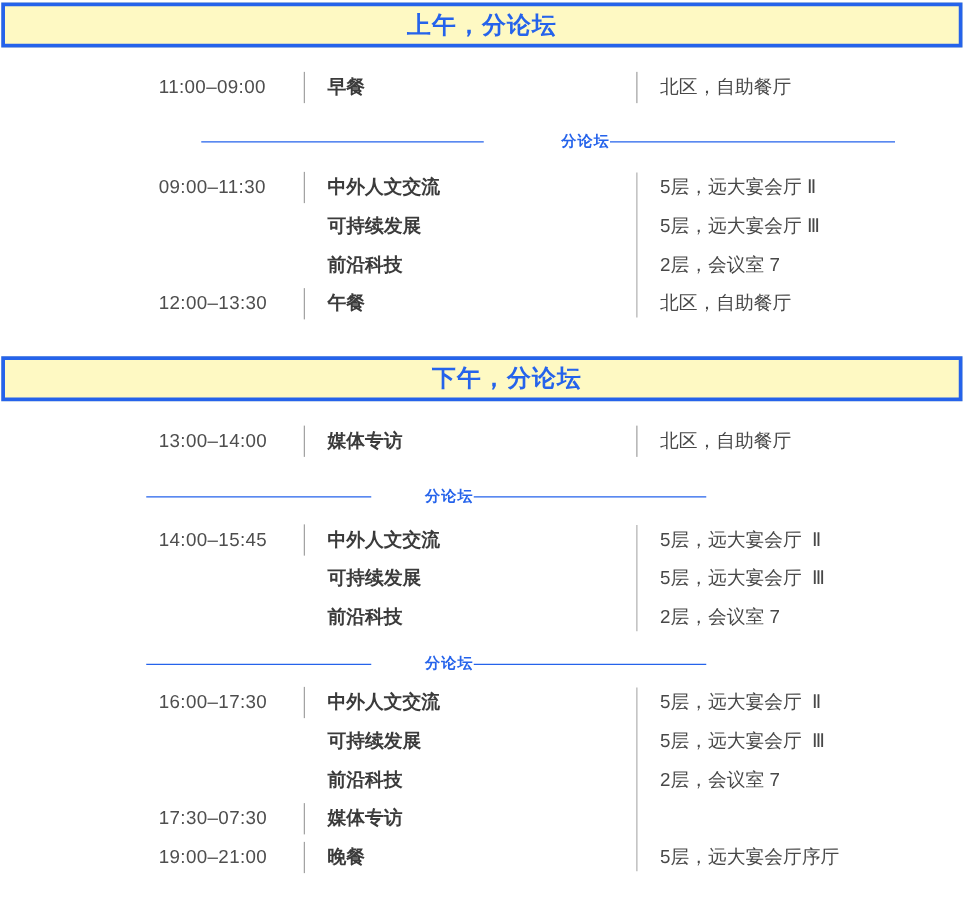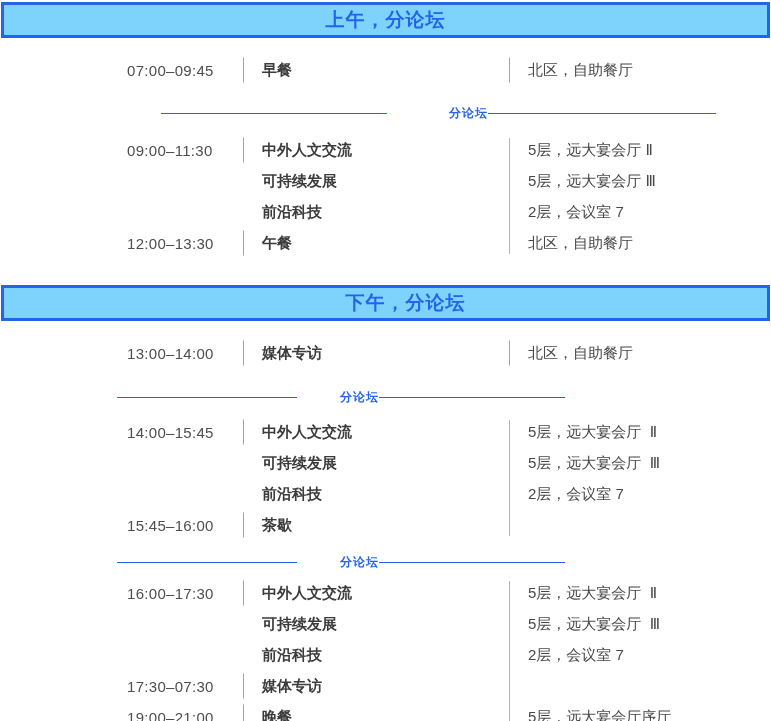--- a/index.html
+++ b/index.html
@@ -13,21 +13,21 @@
   }
   *{margin:0;padding:0;box-sizing:border-box;}
   html,body{background:var(--page_bg);}
   body{
     width:771px;height:721px;overflow:hidden;position:relative;
     font-family:"Liberation Sans", sans-serif;
   }
   .page{position:relative;width:771px;height:721px;}
 
   .section-header{
-    margin:0 1px;height:36px;border:3px solid var(--accent);background:#7dd3fc;
+    margin:0 1px;height:36px;border:3px solid var(--accent);background:#fef9c3;
     display:flex;align-items:center;justify-content:center;
     color:var(--accent);font-weight:700;font-size:19px;letter-spacing:1px;
   }
   .hdr1{margin-top:2px;}
   .hdr2{margin-top:27px;padding-left:40px;}
 
   .row{position:relative;height:31px;}
   .row .time{
     position:absolute;left:127px;top:50%;transform:translateY(-50%);
     font-size:15px;color:var(--time_color);letter-spacing:.3px;
@@ -79,21 +79,21 @@
 </style>
 </head>
 <body>
 
 <div class="page">
 
   <div class="section-header hdr1">上午，分论坛</div>
 
   <div class="single">
     <div class="row">
-      <span class="time">07:00–09:45</span>
+      <span class="time">11:00–09:00</span>
       <span class="sep-left"></span>
       <span class="event">早餐</span>
       <span class="sep-right"></span>
       <span class="location">北区，自助餐厅</span>
     </div>
   </div>
 
   <div class="divider morning div1">
     <span class="line line-l"></span>
     <span class="label">分论坛</span>
@@ -151,26 +151,20 @@
       <span class="location">5层，远大宴会厅  Ⅱ</span>
     </div>
     <div class="row">
       <span class="event">可持续发展</span>
       <span class="location">5层，远大宴会厅  Ⅲ</span>
     </div>
     <div class="row">
       <span class="event">前沿科技</span>
       <span class="location">2层，会议室 7</span>
     </div>
-    <div class="row">
-      <span class="time">15:45–16:00</span>
-      <span class="sep-left"></span>
-      <span class="event">茶歇</span>
-      <span class="location"></span>
-    </div>
   </div>
 
   <div class="divider afternoon div3">
     <span class="line line-l"></span>
     <span class="label">分论坛</span>
     <span class="line line-r"></span>
   </div>
 
   <div class="group grp3">
     <span class="vline"></span>

